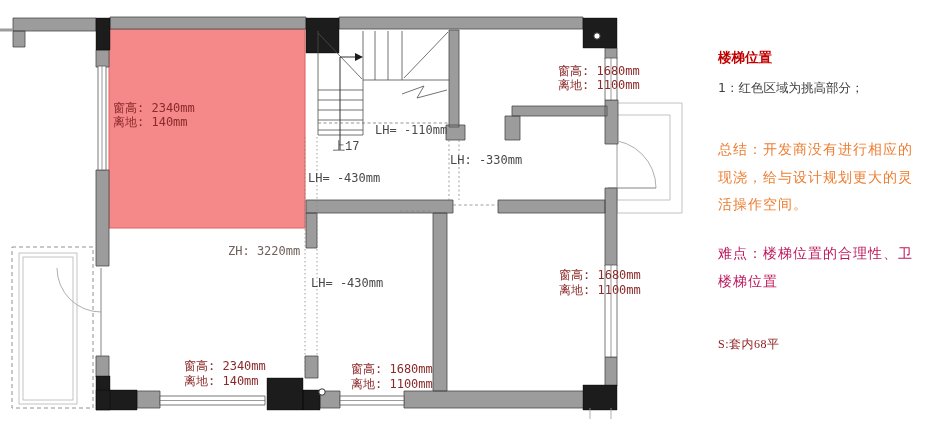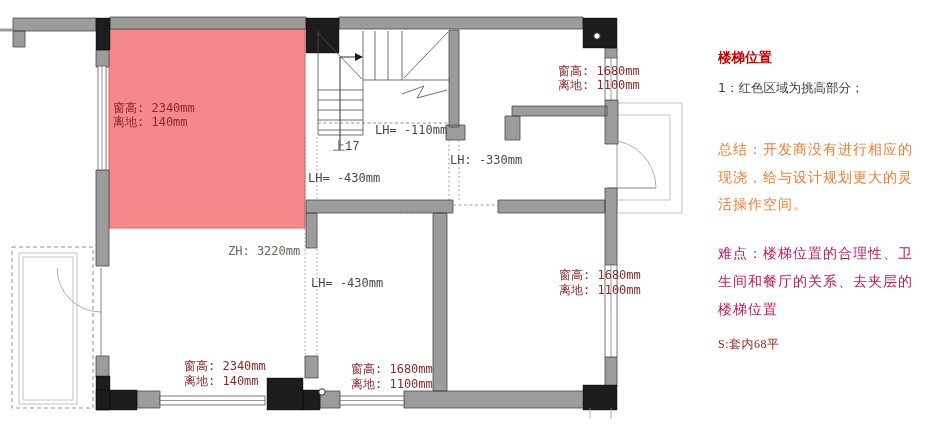--- a/index.html
+++ b/index.html
@@ -98,19 +98,18 @@
   <div id="panel">
     <div class="p-title" style="color: rgb(192, 0, 0);">楼梯位置</div>
     <div class="p-point" style="color: rgb(64, 64, 64);">1：红色区域为挑高部分；</div>
     <div class="p-para p-sum" style="color: rgb(237, 125, 49);">
       <div>总结：开发商没有进行相应的</div>
       <div>现浇，给与设计规划更大的灵</div>
       <div>活操作空间。</div>
     </div>
     <div class="p-para p-dif" style="color: #be185d;">
       <div>难点：楼梯位置的合理性、卫</div>
-      <div>生间和餐厅的关系、去夹层的</div>
       <div>楼梯位置</div>
     </div>
     <div class="p-area" style="color: rgb(139, 24, 24);">S:套内68平</div>
   </div>
 
 </div>
 
 </body></html>

